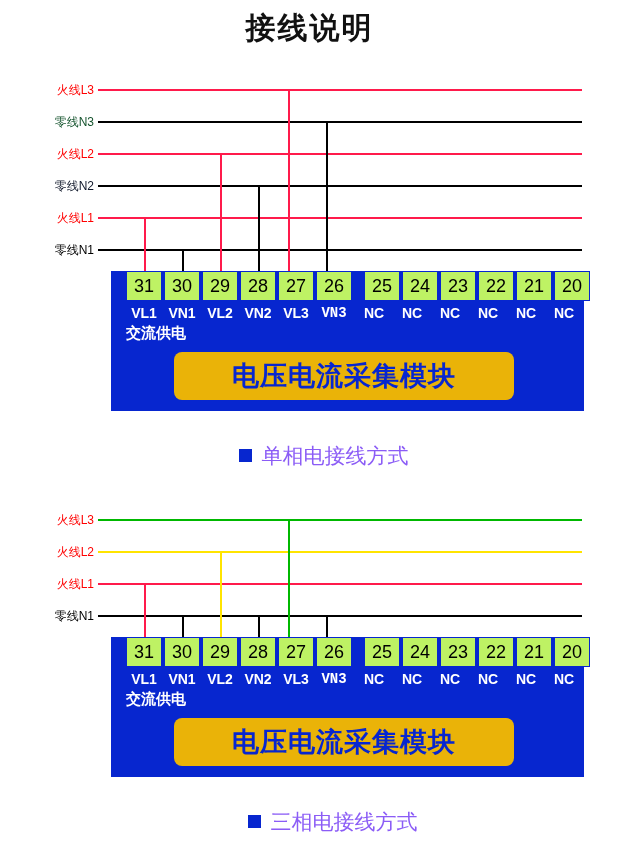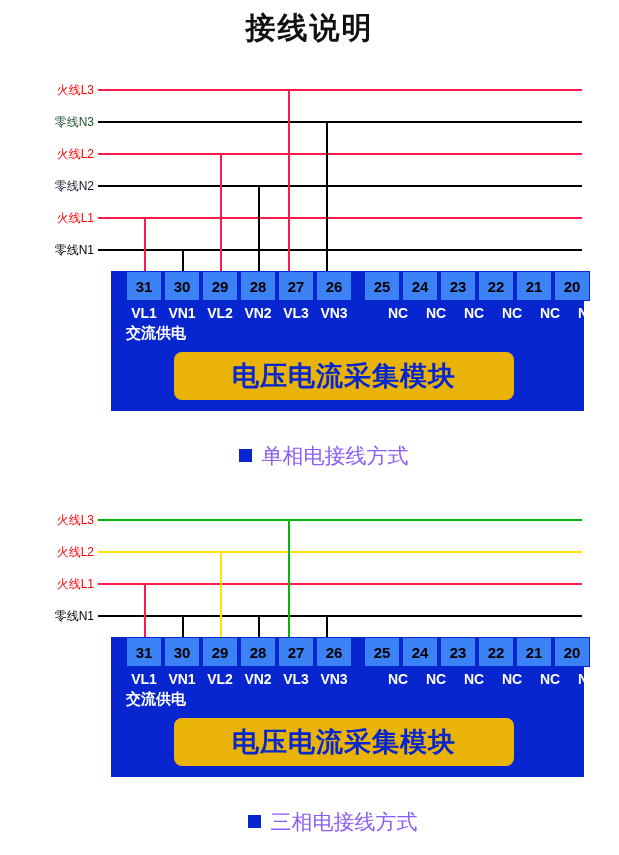--- a/index.html
+++ b/index.html
@@ -51,44 +51,44 @@
   .module {
     position: absolute;
     background: #0726cf;
   }
   .term-row {
     position: absolute;
     display: flex;
   }
   .term {
     width: 36px; height: 30px;
-    background: #3b82f6;
+    background: #bef264;
     border: 1px solid #0726cf;
     color: #000000;
-    font-size: 15px;
-    font-weight: bold;
+    font-size: 18px;
+    font-weight: normal;
     display: flex;
     align-items: center;
     justify-content: center;
     margin-right: 2px;
   }
   .term.gap { margin-right: 12px; }
   .labels-row {
     position: absolute;
     display: flex;
     color: #ffffff;
     font-size: 14px;
     font-weight: bold;
   }
   .labels-row .lb {
     width: 36px;
     margin-right: 2px;
     text-align: center;
   }
-  .labels-row .lb.gap { margin-right: 28px; }
+  .labels-row .lb.gap { margin-right: 4px; font-family: Liberation Mono, monospace; }
   .supply-note {
     position: absolute;
     color: #ffffff;
     font-size: 15px;
     font-weight: bold;
   }
   .module-name {
     position: absolute;
     background: #eab308;
     border-radius: 8px;

